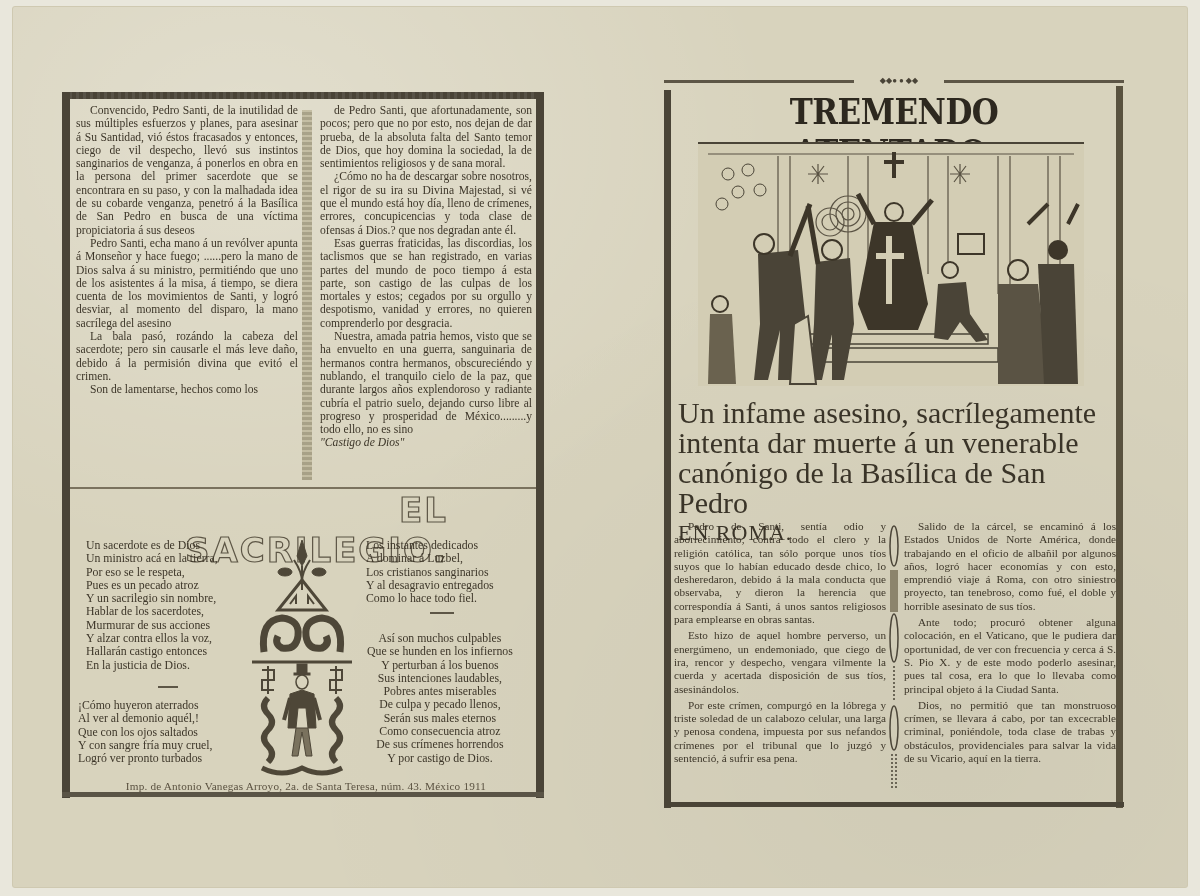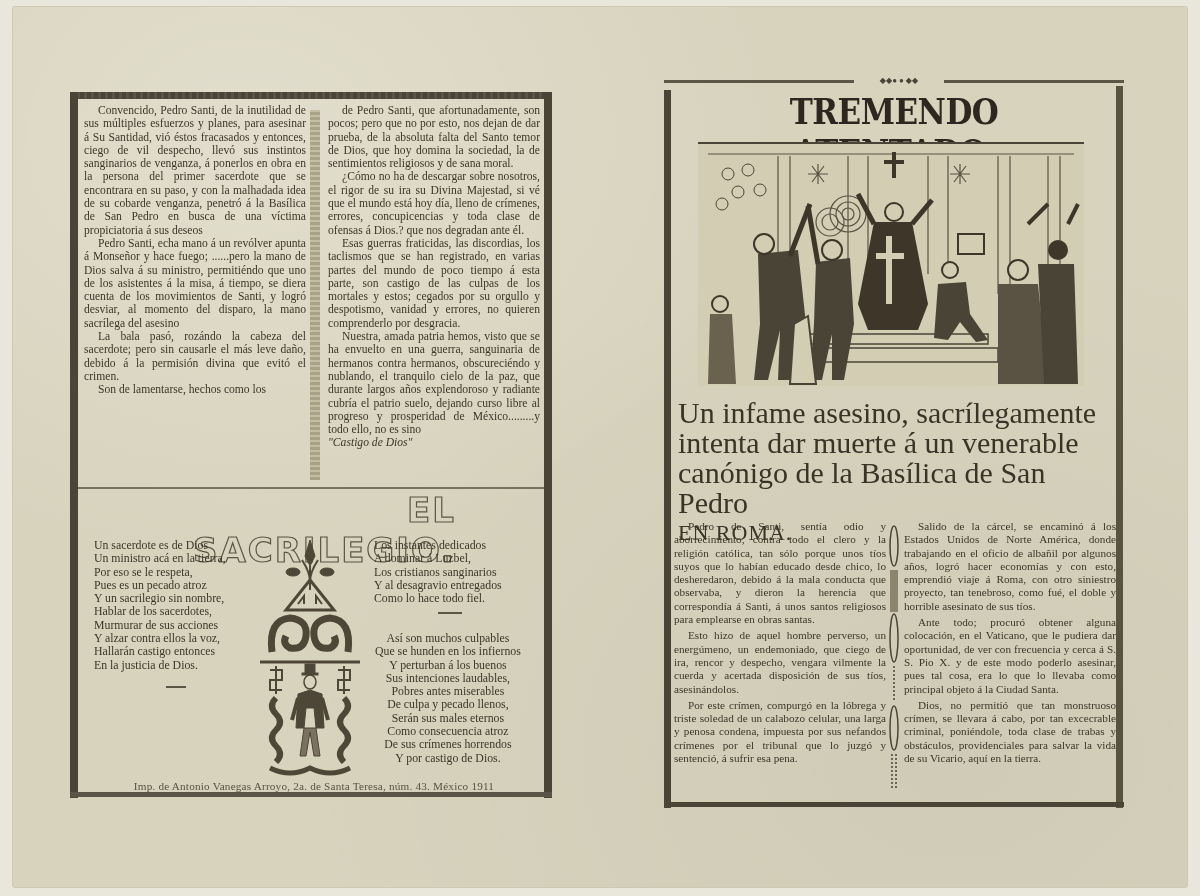--- a/index.html
+++ b/index.html
@@ -14,21 +14,21 @@
     position:absolute; left:12px; top:6px; width:1176px; height:882px;
     background:#d8d3bd;
     background-image:
       radial-gradient(ellipse at 20% 15%, rgba(255,255,255,0.25), transparent 40%),
       radial-gradient(ellipse at 80% 85%, rgba(0,0,0,0.04), transparent 50%);
     border-radius:3px;
     box-shadow: 0 0 0 1px #cfc9b1 inset;
   }
   
   .left-page {
-    position:absolute; left:70px; top:92px; width:486px; height:706px;
+    position:absolute; left:62px; top:92px; width:486px; height:706px;
   }
   .left-border-top {
     position:absolute; left:0; top:0; width:480px; height:7px; background:#4a4437;
     background-image: repeating-linear-gradient(90deg, rgba(255,255,255,0.08) 0 3px, transparent 3px 7px);
   }
   .left-border-left { position:absolute; left:0; top:0; width:8px; height:706px; background:#4a4437; }
   .left-border-right { position:absolute; left:474px; top:0; width:8px; height:706px; background:#4a4437; }
   .left-border-bottom { position:absolute; left:0; top:700px; width:482px; height:5px; background:#5a5446; }
   .left-rule-mid { position:absolute; left:8px; top:395px; width:466px; height:2px; background:#7a725e; }
   .col-text {
@@ -122,20 +122,25 @@
 Un ministro acá en la tierra,
 Por eso se le respeta,
 Pues es un pecado atroz
 Y un sacrilegio sin nombre,
 Hablar de los sacerdotes,
 Murmurar de sus acciones
 Y alzar contra ellos la voz,
 Hallarán castigo entonces
 En la justicia de Dios.</div>
   <div class="dash-small" style="left:96px;top:594px"></div>
+  <div class="verse verse-2">¡Cómo huyeron aterrados
+Al ver al demonio aquél,!
+Que con los ojos saltados
+Y con sangre fría muy cruel,
+Logró ver pronto turbados</div>
   <div class="verse verse-3">Los instantes dedicados
 A dominar á Luzbel,
 Los cristianos sanginarios
 Y al desagravio entregados
 Como lo hace todo fiel.</div>
   <div class="dash-small" style="left:368px;top:520px;width:24px"></div>
   <div class="verse verse-4">Así son muchos culpables
 Que se hunden en los infiernos
 Y perturban á los buenos
 Sus intenciones laudables,

